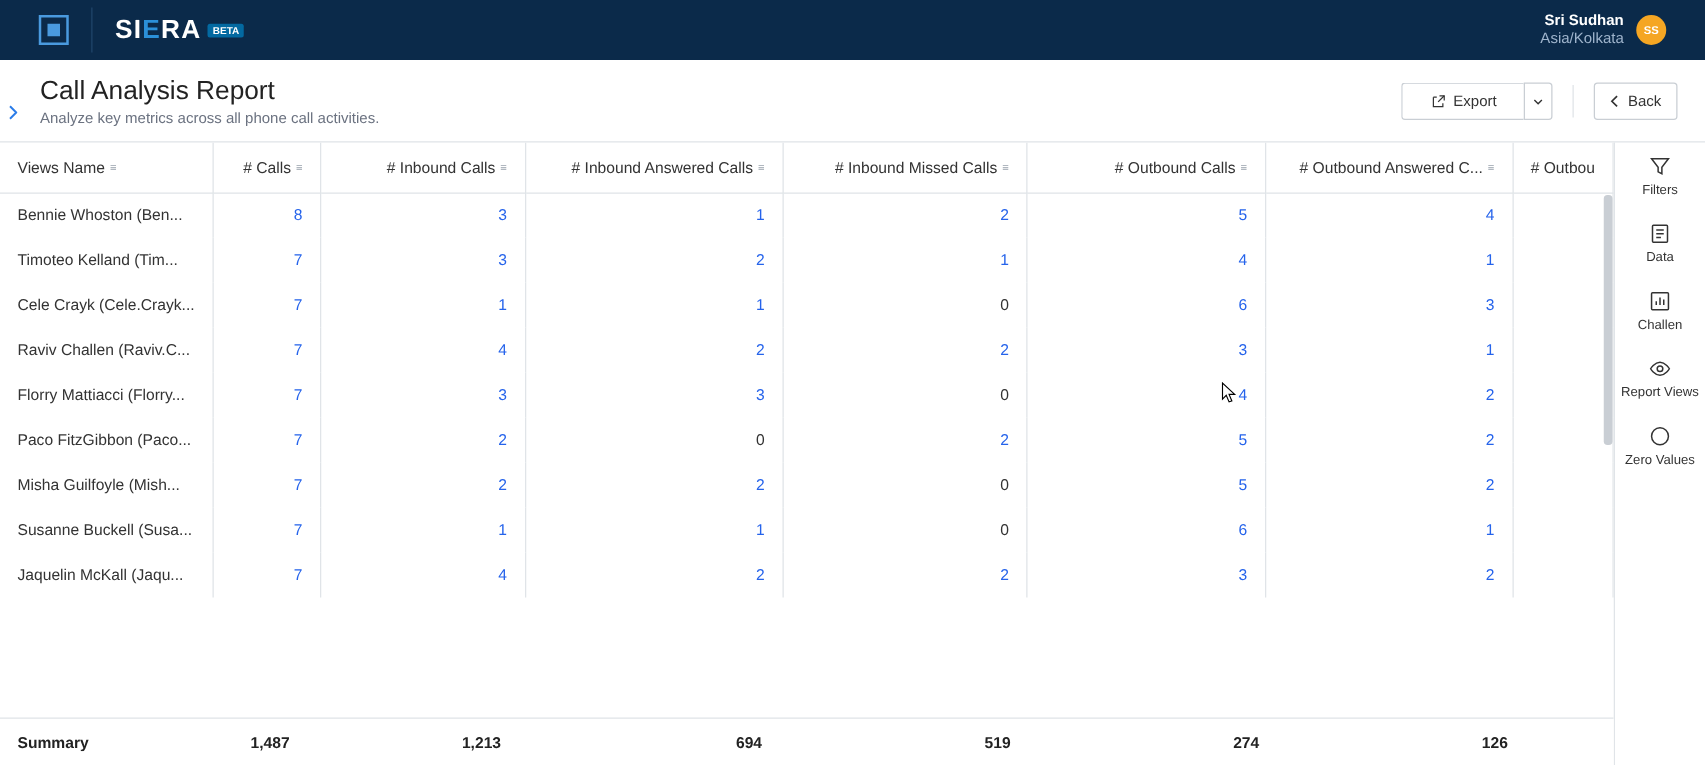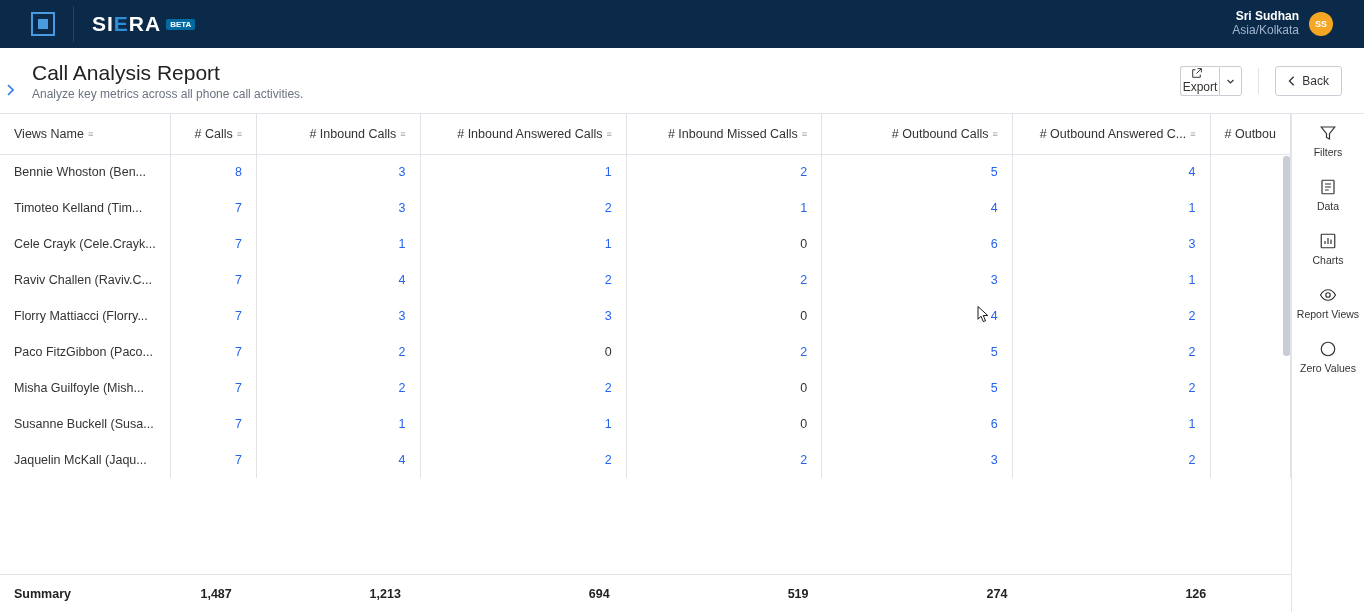--- a/index.html
+++ b/index.html
@@ -26,21 +26,21 @@
   .user-tz{ font-size:12px; color:#9fb4cc;}
   .avatar{ width:24px; height:24px; border-radius:50%; background:#f5a623; color:#fff; font-size:9px; font-weight:700; display:flex; align-items:center; justify-content:center;}
   
   .page-header{ display:flex; align-items:center; padding:13px 22px 12px 6px; border-bottom:1px solid var(--border); position:relative;}
   .expand-chevron{ width:12px; color:#2b7de9; font-size:12px; margin-right:14px; align-self:flex-end; padding-bottom:2px;}
   .page-titles{ flex:1;}
   .page-title{ font-size:21px; font-weight:400; color:#222;}
   .page-sub{ font-size:12px; color:var(--text-muted); margin-top:2px;}
   .hdr-actions{ display:flex; align-items:center; gap:16px;}
   .btn{ height:30px; border:1px solid #c9ced4; background:#fff; border-radius:3px; font-size:12px; color:#333; display:flex; align-items:center; cursor:pointer;}
-  .btn-export{ padding:0 2px; border-right:none; border-radius:3px 0 0 3px;flex-direction:column;}
+  .btn-export{ padding:0 22px; border-right:none; border-radius:3px 0 0 3px;}
   .btn-export-caret{ padding:0 6px; border-radius:0 3px 3px 0; border-left:1px solid #c9ced4;}
   .export-group{ display:flex;}
   .btn-back{ padding:0 12px;}
   .vline{ width:1px; height:26px; background:var(--border);}
   .ico{ margin-right:6px; display:inline-flex;}
   
   .main{ display:flex; height:calc(612px - 48px - 58px);}
   .table-wrap{ flex:1; position:relative; overflow:hidden;}
   table{ border-collapse:collapse; width:100%;}
   th,td{ font-size:12.5px; padding:0 14px; border-right:1px solid var(--border); white-space:nowrap; overflow:hidden; text-overflow:ellipsis;}
@@ -277,21 +277,21 @@
           <rect x="4" y="3" width="16" height="18" rx="1"></rect>
           <path d="M8 8h8M8 12h8M8 16h5"></path>
         </svg>
       <span>Data</span>
     </div>
     <div class="rail-item">
       <svg viewBox="0 0 24 24">
           <rect x="3" y="3" width="18" height="18" rx="1"></rect>
           <path d="M8 16v-4M12 16V8M16 16v-6"></path>
         </svg>
-      <span>Charts</span>
+      <span>Challen</span>
     </div>
     <div class="rail-item">
       <svg viewBox="0 0 24 24">
           <path d="M2 12s4-7 10-7 10 7 10 7-4 7-10 7S2 12 2 12z"></path>
           <circle cx="12" cy="12" r="3"></circle>
         </svg>
       <span>Report Views</span>
     </div>
     <div class="rail-item">
       <svg viewBox="0 0 24 24">

